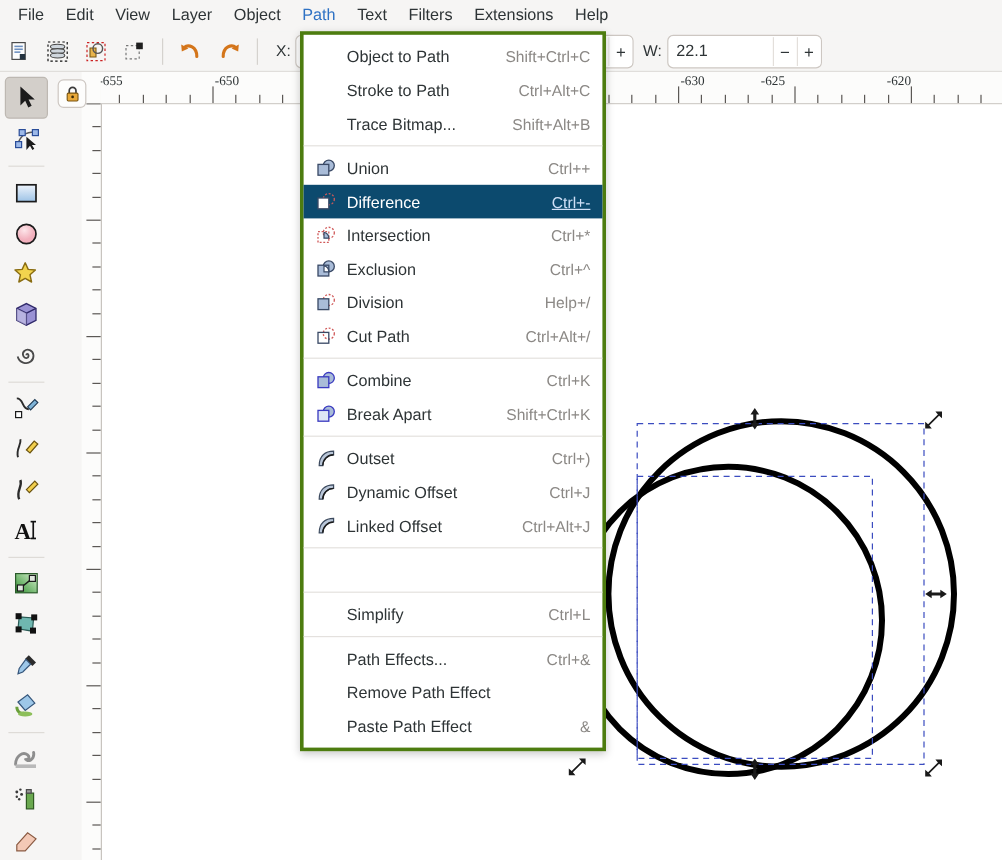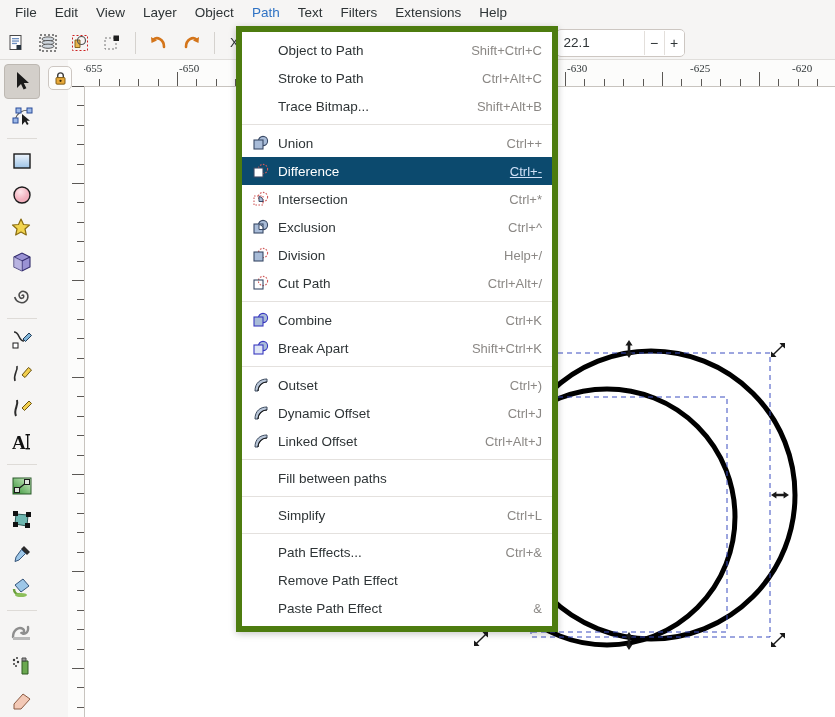--- a/index.html
+++ b/index.html
@@ -56,22 +56,22 @@
     display:flex;flex-direction:column;align-items:center;padding-top:4px;box-sizing:border-box;}
   .tool{width:34px;height:33px;display:flex;align-items:center;justify-content:center;
     border-radius:4px;margin-bottom:1px;}
   .tool.sel{background:#d3cfca;border:1px solid #bdb8b2;}
   .tsepH{width:30px;height:1px;background:#dedbd7;margin:5px 0 5px 0;}
 
   
   .canvas{position:absolute;left:85px;top:87px;width:750px;height:630px;background:#ffffff;overflow:hidden;}
 
   
-  .menu{position:absolute;left:236px;top:26px;width:322px;background:#ffffff;
-    border:6px solid #4d7c0f;box-shadow:0 2px 7px rgba(0,0,0,.22);padding:4px 0 4px 0;z-index:40;
+  .menu{position:absolute;left:250px;top:26px;width:255px;background:#ffffff;
+    border:3px solid #4d7c0f;box-shadow:0 2px 7px rgba(0,0,0,.22);padding:4px 0 4px 0;z-index:40;
     box-sizing:border-box;}
   .row{display:flex;align-items:center;height:28px;padding:0 10px 0 8px;box-sizing:border-box;position:relative;}
   .row.hi{background:#0c4a6e;}
   .row .ico{width:22px;height:20px;display:flex;align-items:center;justify-content:center;
     margin-right:6px;flex:0 0 22px;}
   .row .lbl{font-size:13.5px;color:#2e3436;flex:1;white-space:nowrap;}
   .row.hi .lbl{color:#ffffff;}
   .row .acc{font-size:13px;color:#8b8885;white-space:nowrap;margin-left:12px;}
   .row.hi .acc{color:#cfe0f7;text-decoration:underline;}
   .msep{height:1px;background:#e4e1de;margin:4px 0 4px 0;}
@@ -363,27 +363,27 @@
       <div class="tick" style="left: 422.8px; height: 7px;"></div>
       <div class="tick" style="left: 442.2px; height: 7px;"></div>
       <div class="tick" style="left: 461.6px; height: 7px;"></div>
       <div class="tick" style="left: 481px; height: 14px;"></div>
       <div class="rlab" style="left: 481px;">-630</div>
       <div class="tick" style="left: 500.4px; height: 7px;"></div>
       <div class="tick" style="left: 519.8px; height: 7px;"></div>
       <div class="tick" style="left: 539.2px; height: 7px;"></div>
       <div class="tick" style="left: 558.6px; height: 7px;"></div>
       <div class="tick" style="left: 578px; height: 14px;"></div>
-      <div class="rlab" style="left: 604px;">-625</div>
+      <div class="rlab" style="left: 548px;">-625</div>
       <div class="tick" style="left: 597.4px; height: 7px;"></div>
       <div class="tick" style="left: 616.8px; height: 7px;"></div>
       <div class="tick" style="left: 636.2px; height: 7px;"></div>
       <div class="tick" style="left: 655.6px; height: 7px;"></div>
       <div class="tick" style="left: 675px; height: 14px;"></div>
-      <div class="rlab" style="left: 706px;">-620</div>
+      <div class="rlab" style="left: 653px;">-620</div>
       <div class="tick" style="left: 694.4px; height: 7px;"></div>
       <div class="tick" style="left: 713.8px; height: 7px;"></div>
       <div class="tick" style="left: 733.2px; height: 7px;"></div>
     </div>
   <div class="vruler" id="vruler">
       <div class="vtick" style="top: 0px; width: 12px;"></div>
       <div class="vtick" style="top: 19px; width: 7px;"></div>
       <div class="vtick" style="top: 39px; width: 7px;"></div>
       <div class="vtick" style="top: 58px; width: 7px;"></div>
       <div class="vtick" style="top: 78px; width: 7px;"></div>
@@ -575,21 +575,20 @@
             <path d="M3 15 C3 7 8 3 15 3 L15 6 C10 6 6 10 6 15 Z" fill="#b9c6d8" stroke="#3c4a5e" stroke-width="1"></path>
             <path d="M6 15 C6 10 10 6 15 6" fill="none" stroke="#1b1b1b" stroke-width="1.2"></path>
           </svg>
         </span>
         <span class="lbl">Linked Offset</span>
         <span class="acc">Ctrl+Alt+J</span>
       </div>
       <div class="msep"></div>
       <div class="row">
         <span class="ico"></span>
-        <span class="lbl">Fill between paths</span>
         <span class="acc"></span>
       </div>
       <div class="msep"></div>
       <div class="row">
         <span class="ico"></span>
         <span class="lbl">Simplify</span>
         <span class="acc">Ctrl+L</span>
       </div>
       <div class="msep"></div>
       <div class="row">

